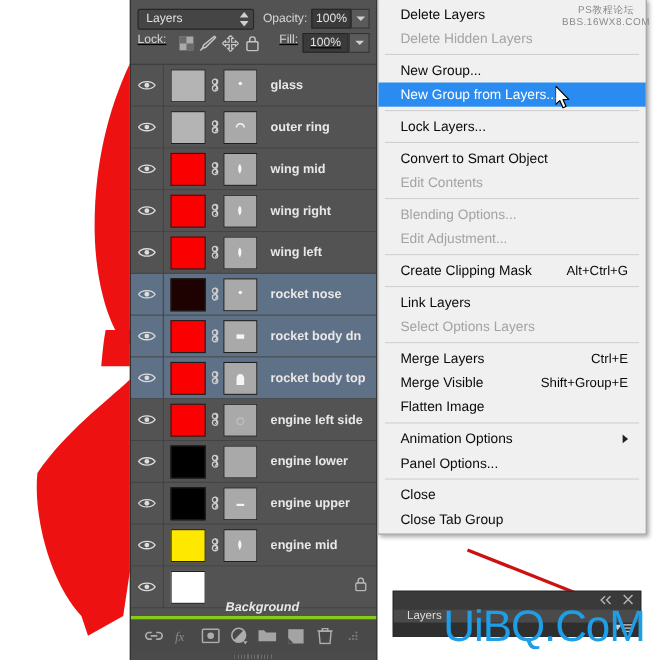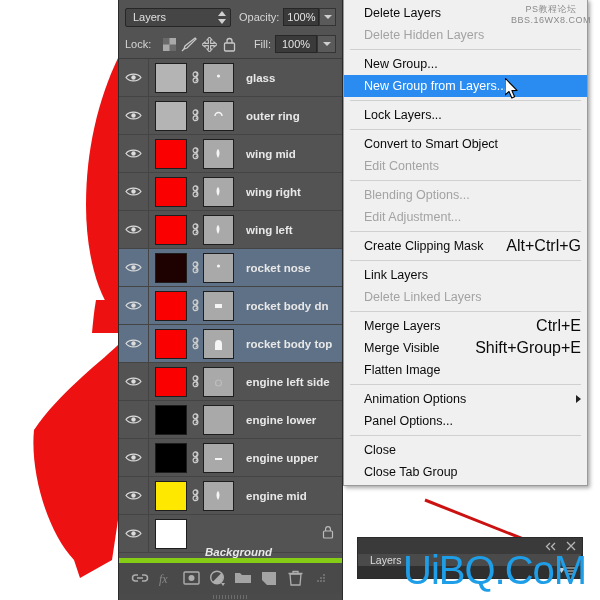--- a/index.html
+++ b/index.html
@@ -38,21 +38,21 @@
   .num-field{
     width:42px;height:18px;background:#3a3a3a;border:1px solid #262626;
     color:#e3e3e3;font-size:11px;display:flex;align-items:center;justify-content:center;
     box-sizing:border-box;margin-left:4px;
   }
   .drop-btn{
     width:19px;height:18px;background:#5a5a5a;border:1px solid #343434;
     display:flex;align-items:center;justify-content:center;box-sizing:border-box;
   }
   .caret-d{width:0;height:0;border-left:4px solid transparent;border-right:4px solid transparent;border-top:4px solid #cfcfcf;}
-  .row-lock{display:flex;align-items:center;height:28px;}
+  .row-lock{display:flex;height:28px;text-decoration:underline;}
   .lock-label{color:#d6d6d6;font-size:11px;margin-right:8px;}
   .lock-ico{width:20px;height:18px;display:flex;align-items:center;justify-content:center;opacity:.85;}
   .fill-label{color:#d6d6d6;font-size:11px;margin-left:auto;}
 
   .list{flex:1;overflow:hidden;background:#535353;border-top:1px solid #3d3d3d;}
   .lrow{
     display:flex;align-items:center;height:38px;
     border-bottom:1px solid #444;
     background:#535353;box-sizing:border-box;
   }
@@ -66,43 +66,43 @@
   .linkico{width:16px;display:flex;align-items:center;justify-content:center;flex:none;}
   .mask{
     width:31px;height:30px;border:1px solid #1e1e1e;background:#a9a9a9;flex:none;
     position:relative;overflow:hidden;box-sizing:border-box;
   }
   .lname{color:#e8e8e8;font-size:11.5px;margin-left:12px;white-space:nowrap;font-weight:bold;}
   .lname.bg{font-style:italic;margin-top:36px;}
   .lockbadge{margin-left:auto;margin-right:8px;opacity:.8;}
 
   .panel-bot{
-    height:30px;background:#494949;border-top:5px solid #84cc16;
+    height:30px;background:#494949;border-top:3px solid #84cc16;
     display:flex;align-items:center;justify-content:space-around;padding:0 8px;
   }
   .panel-bot .bi{opacity:.75;display:flex;align-items:center;justify-content:center;width:22px;height:22px;}
   .grip{height:7px;background:#4a4a4a;display:flex;align-items:center;justify-content:center;}
   .grip i{display:block;width:36px;height:4px;
     background:repeating-linear-gradient(90deg,#6d6d6d 0 1px,transparent 1px 3px);}
 
   
   .ctx{
     position:absolute;left:343px;top:-1px;width:245px;
     background:#f0f0f0;border:1px solid #9a9a9a;
     box-shadow:2px 2px 4px rgba(0,0,0,.35);
     padding:2px 0;box-sizing:border-box;
   }
   .mi{
     height:22px;display:flex;align-items:center;
-    padding:0 6px 0 20px;font-size:12.5px;color:#0a0a0a;
+    padding:0 16px 0 20px;font-size:12.5px;color:#0a0a0a;
     white-space:nowrap;box-sizing:border-box;
   }
   .mi.dis{color:#a3a3a3;}
   .mi.hl{background:#2a8cf0;color:#ffffff;}
-  .mi .sc{margin-left:auto;font-size:16px;}
+  .mi .sc{margin-left:auto;font-size:12px;}
   .mi .arrow{margin-left:auto;width:0;height:0;
     border-top:4px solid transparent;border-bottom:4px solid transparent;border-left:5px solid #222;}
   .sep{height:1px;background:#d0d0d0;margin:3px 6px;}
 
   
   .cursor{position:absolute;left:505px;top:78px;pointer-events:none;}
 
   
   .dock{
     position:absolute;left:357px;top:537px;width:226px;height:42px;
@@ -563,21 +563,21 @@
       <div class="sep"></div>
       <div class="mi">
         <span>Create Clipping Mask</span>
         <span class="sc">Alt+Ctrl+G</span>
       </div>
       <div class="sep"></div>
       <div class="mi">
         <span>Link Layers</span>
       </div>
       <div class="mi dis">
-        <span>Delete Linked Layers</span>
+        <span>Select Options Layers</span>
       </div>
       <div class="sep"></div>
       <div class="mi">
         <span>Merge Layers</span>
         <span class="sc">Ctrl+E</span>
       </div>
       <div class="mi">
         <span>Merge Visible</span>
         <span class="sc">Shift+Group+E</span>
       </div>

